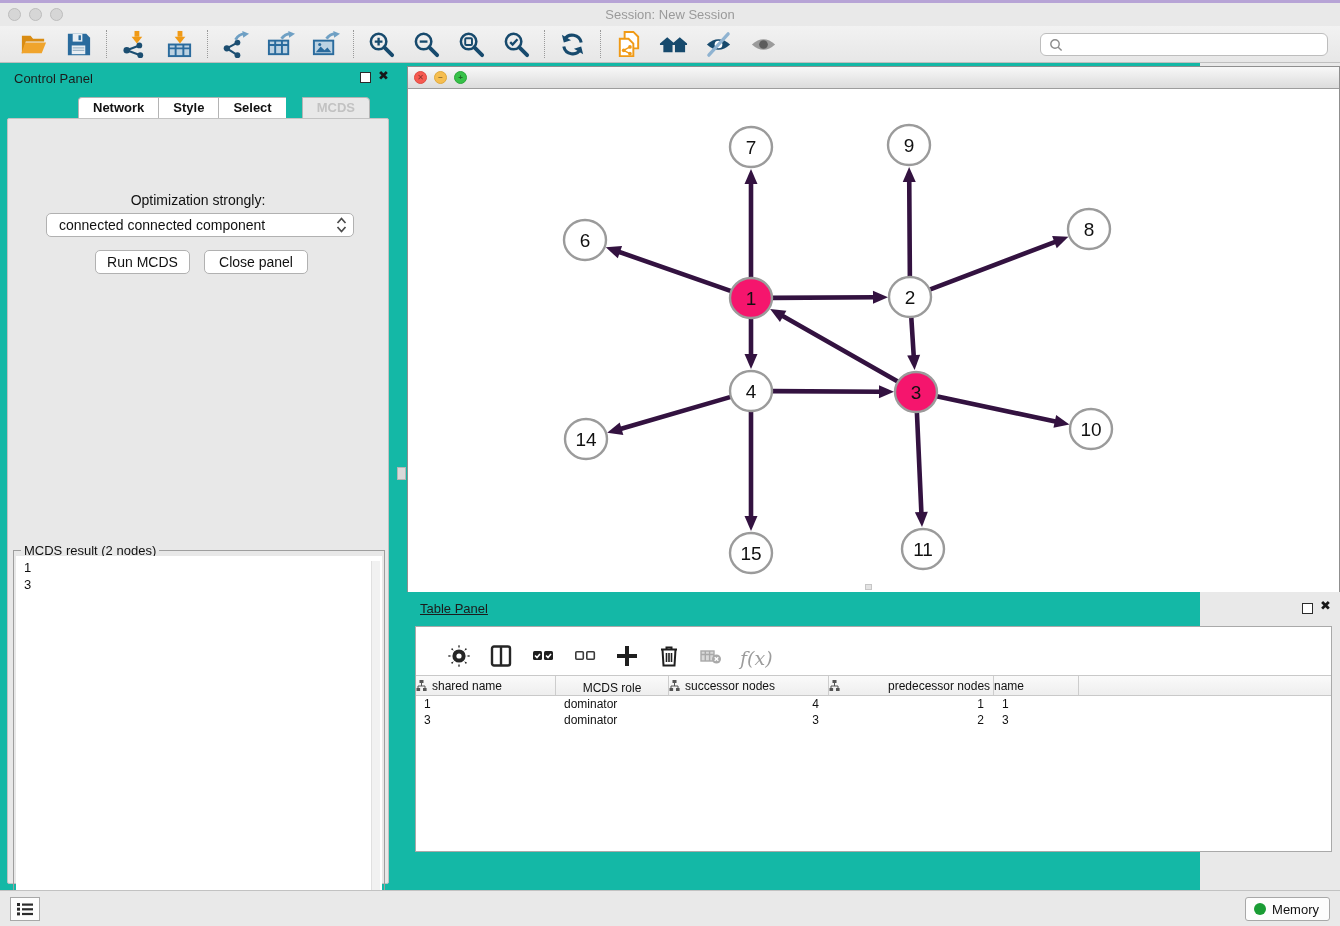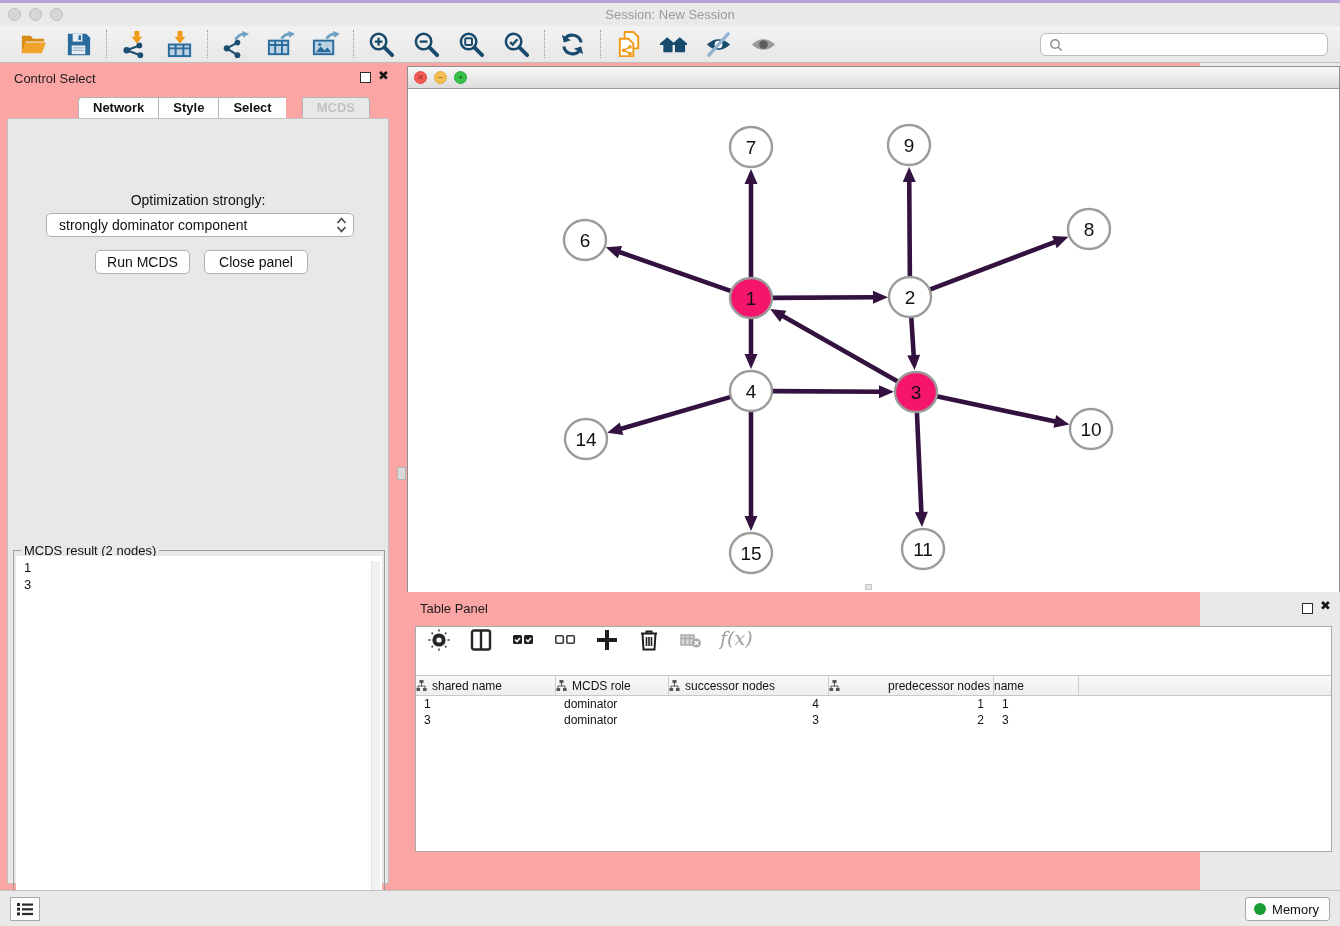--- a/index.html
+++ b/index.html
@@ -1,18 +1,18 @@
 <!DOCTYPE html>
 <html><head>
 <meta charset="utf-8">
 <style>
   * { margin:0; padding:0; box-sizing:border-box; }
   html,body { width:1340px; height:926px; overflow:hidden; background:#e9e9e9;
     font-family:"Liberation Sans","DejaVu Sans",sans-serif; }
-  .window { position:relative; width:1200px; height:926px; background:#fca5a5; }
+  .window { position:relative; width:1200px; height:926px; background:#14b8a6; }
 
   
   .top-edge { position:absolute; left:0; top:0; width:1340px; height:3px; background:#b7a4d6; }
   .titlebar { position:absolute; left:0; top:3px; width:1340px; height:23px; background:#e9e9e9; }
   .titlebar .title { position:absolute; left:0; right:0; top:4px; text-align:center;
     font-size:13px; color:#9a9a9a; }
   .lights { position:absolute; left:8px; top:5px; display:flex; gap:8px; }
   .light { width:13px; height:13px; border-radius:50%; background:#d6d6d6; border:1px solid #bdbdbd;
     font-size:8px; line-height:11px; text-align:center; color:rgba(0,0,0,.45); font-weight:bold; }
   .light.red { background:#f65a51; border-color:#dd4a41; }
@@ -80,26 +80,26 @@
     background:linear-gradient(#f8f8f8,#dcdcdc); border-bottom:1px solid #9d9d9d; }
   .net-titlebar .title { position:absolute; left:0; right:0; top:3px; text-align:center;
     font-size:13px; color:#111; }
   .net-lights { position:absolute; left:6px; top:4px; display:flex; gap:7px; }
   .net-canvas { position:absolute; left:0; top:22px; width:931px; height:503px; background:#fff; }
   .net-grip { position:absolute; left:457px; bottom:1px; width:7px; height:6px; background:#e3e3e3;
     border:1px solid #c6c6c6; }
 
   
   .table-panel { position:absolute; left:407px; top:596px; width:933px; height:292px; }
-  .table-panel .ph-title { position:absolute; left:13px; top:5px; font-size:13px; color:#1c1c1c; }
+  .table-panel .ph-title { position:absolute; left:13px; top:5px; font-size:13px; color:#1c1c1c;text-decoration:underline; }
   .table-panel .ph-float { left:895px; top:7px; } .table-panel .ph-close { left:913px; top:2px; }
   .tp-body { position:absolute; left:8px; top:30px; width:917px; height:226px;
     background:#fff; border:1px solid #a9a9a9; }
   .tp-toolbar { position:absolute; left:0; top:0; width:100%; height:42px; display:flex;
-    align-items:flex-start; gap:16px; padding-left:10px; background:#fff; }
+    align-items:flex-end; gap:16px; padding-left:30px; background:#fff; }
   .tp-ic { width:24px; height:24px; display:block; }
   .fx { font-family:"DejaVu Serif",serif; font-style:italic; font-size:19px; color:#9c9c9c; }
   .tbl { position:absolute; left:0; top:48px; width:100%; }
   .tbl-header { display:flex; height:21px; background:linear-gradient(#fafafa,#eeeeee);
     border-top:1px solid #c9c9c9; border-bottom:1px solid #c9c9c9; }
   .th { display:flex; align-items:center; justify-content:flex-start; gap:5px;
     border-right:1px solid #cdcdcd; font-size:12px; color:#111; }
   .tbl-row { display:flex; height:16px; font-size:12px; color:#111; }
   .td { padding:1px 10px 0 8px; overflow:hidden; white-space:nowrap; }
   .td.right { text-align:right; }
@@ -283,34 +283,34 @@
       <svg width="14" height="14" viewBox="0 0 14 14">
           <circle cx="6" cy="6" r="4.2" fill="none" stroke="#8b8b8b" stroke-width="1.4"></circle>
           <path d="M9.2 9.2l3.4 3.4" stroke="#8b8b8b" stroke-width="1.4"></path>
         </svg>
       <input placeholder="" style="">
     </div>
   </div>
 
   <div class="control-panel">
     <div class="panel-head">
-      <span class="ph-title">Control Select</span>
+      <span class="ph-title">Control Panel</span>
       <span class="ph-float"></span>
       <span class="ph-close">✖</span>
     </div>
     <div class="tabs-row">
       <div class="mac-tab">Network</div>
       <div class="mac-tab">Style</div>
       <div class="mac-tab">Select</div>
       <div class="mac-tab active">MCDS</div>
     </div>
     <div class="cp-body">
       <div class="opt-label">Optimization strongly:</div>
       <div class="combo">
-        <span class="combo-value">strongly dominator component</span>
+        <span class="combo-value">connected connected component</span>
         <svg width="11" height="18" viewBox="0 0 11 18">
             <path d="M1.5 7L5.5 2.5 9.5 7" fill="none" stroke="#4a4a4a" stroke-width="1.7"></path>
             <path d="M1.5 11l4 4.5 4-4.5" fill="none" stroke="#4a4a4a" stroke-width="1.7"></path>
           </svg>
       </div>
       <button class="btn run-btn">Run MCDS</button>
       <button class="btn closepanel-btn">Close panel</button>
       <div class="result-group">
         <span class="result-legend">MCDS result (2 nodes)</span>
         <div class="result-area">
@@ -450,21 +450,21 @@
         <div class="tbl-header" id="tbl-header">
             <div class="th" style="width: 140px;">
               <svg width="11" height="11" viewBox="0 0 11 11">
                 <rect x="3.5" y="0" width="4" height="3" fill="#555"></rect>
                 <path d="M5.5 3v3M2 6h7M2 6v2M9 6v2" stroke="#555" stroke-width="1"></path>
                 <rect x="0.5" y="8" width="3.6" height="3" fill="#555"></rect>
                 <rect x="7" y="8" width="3.6" height="3" fill="#555"></rect>
               </svg>
               <span>shared name</span>
             </div>
-            <div class="th" style="width: 113px;">
+            <div class="th" style="width: 113px; flex-direction: column;">
               <svg width="11" height="11" viewBox="0 0 11 11">
                 <rect x="3.5" y="0" width="4" height="3" fill="#555"></rect>
                 <path d="M5.5 3v3M2 6h7M2 6v2M9 6v2" stroke="#555" stroke-width="1"></path>
                 <rect x="0.5" y="8" width="3.6" height="3" fill="#555"></rect>
                 <rect x="7" y="8" width="3.6" height="3" fill="#555"></rect>
               </svg>
               <span>MCDS role</span>
             </div>
             <div class="th" style="width: 160px;">
               <svg width="11" height="11" viewBox="0 0 11 11">

